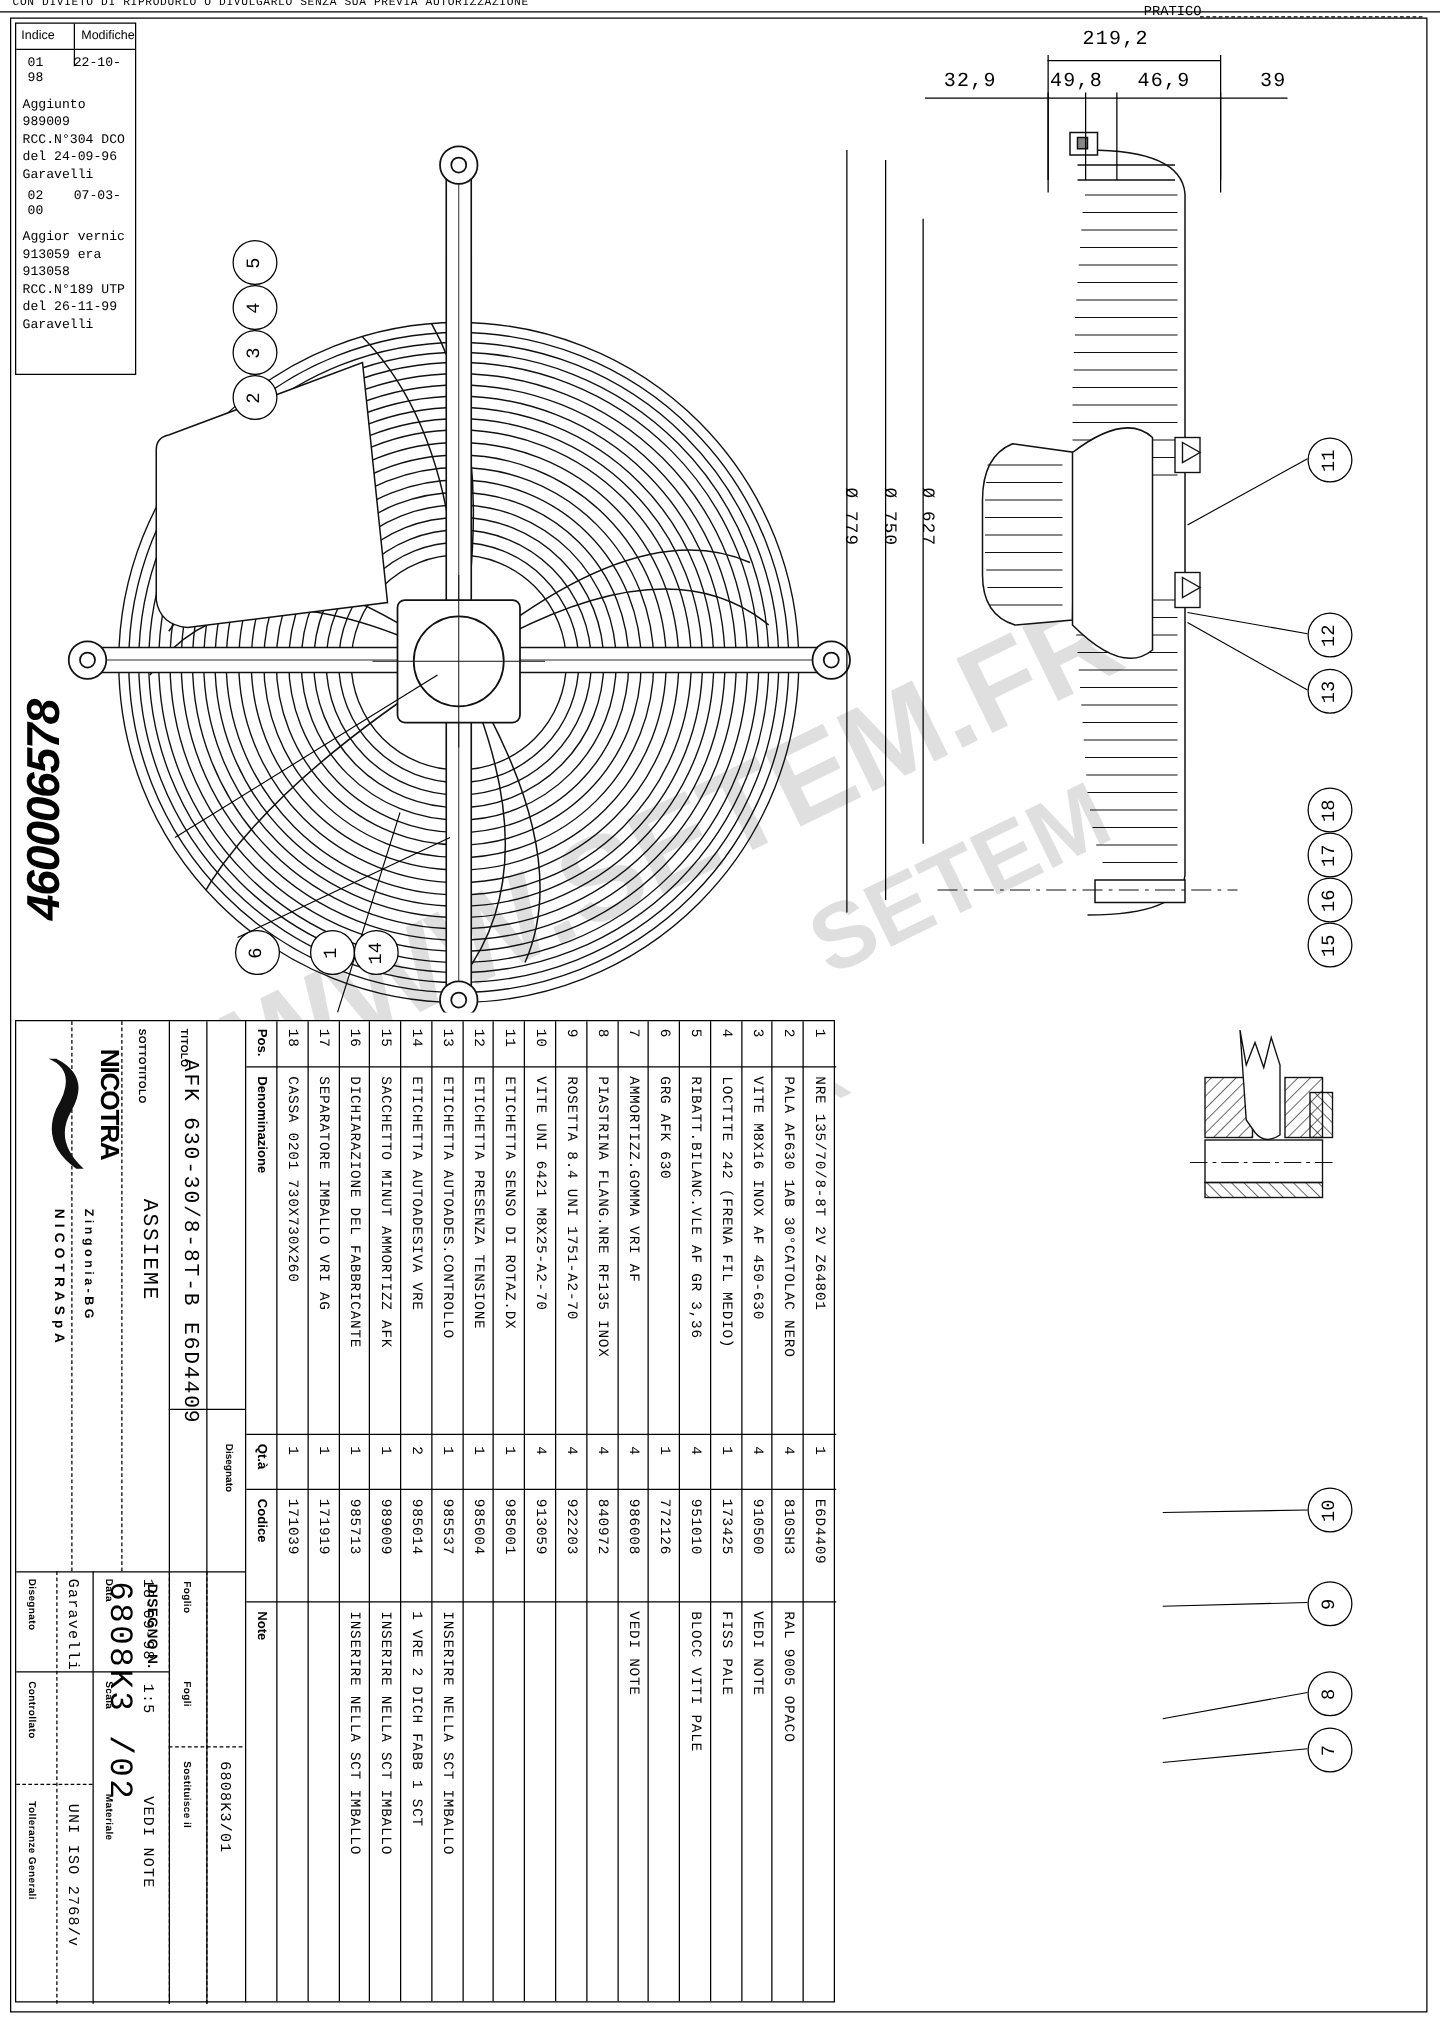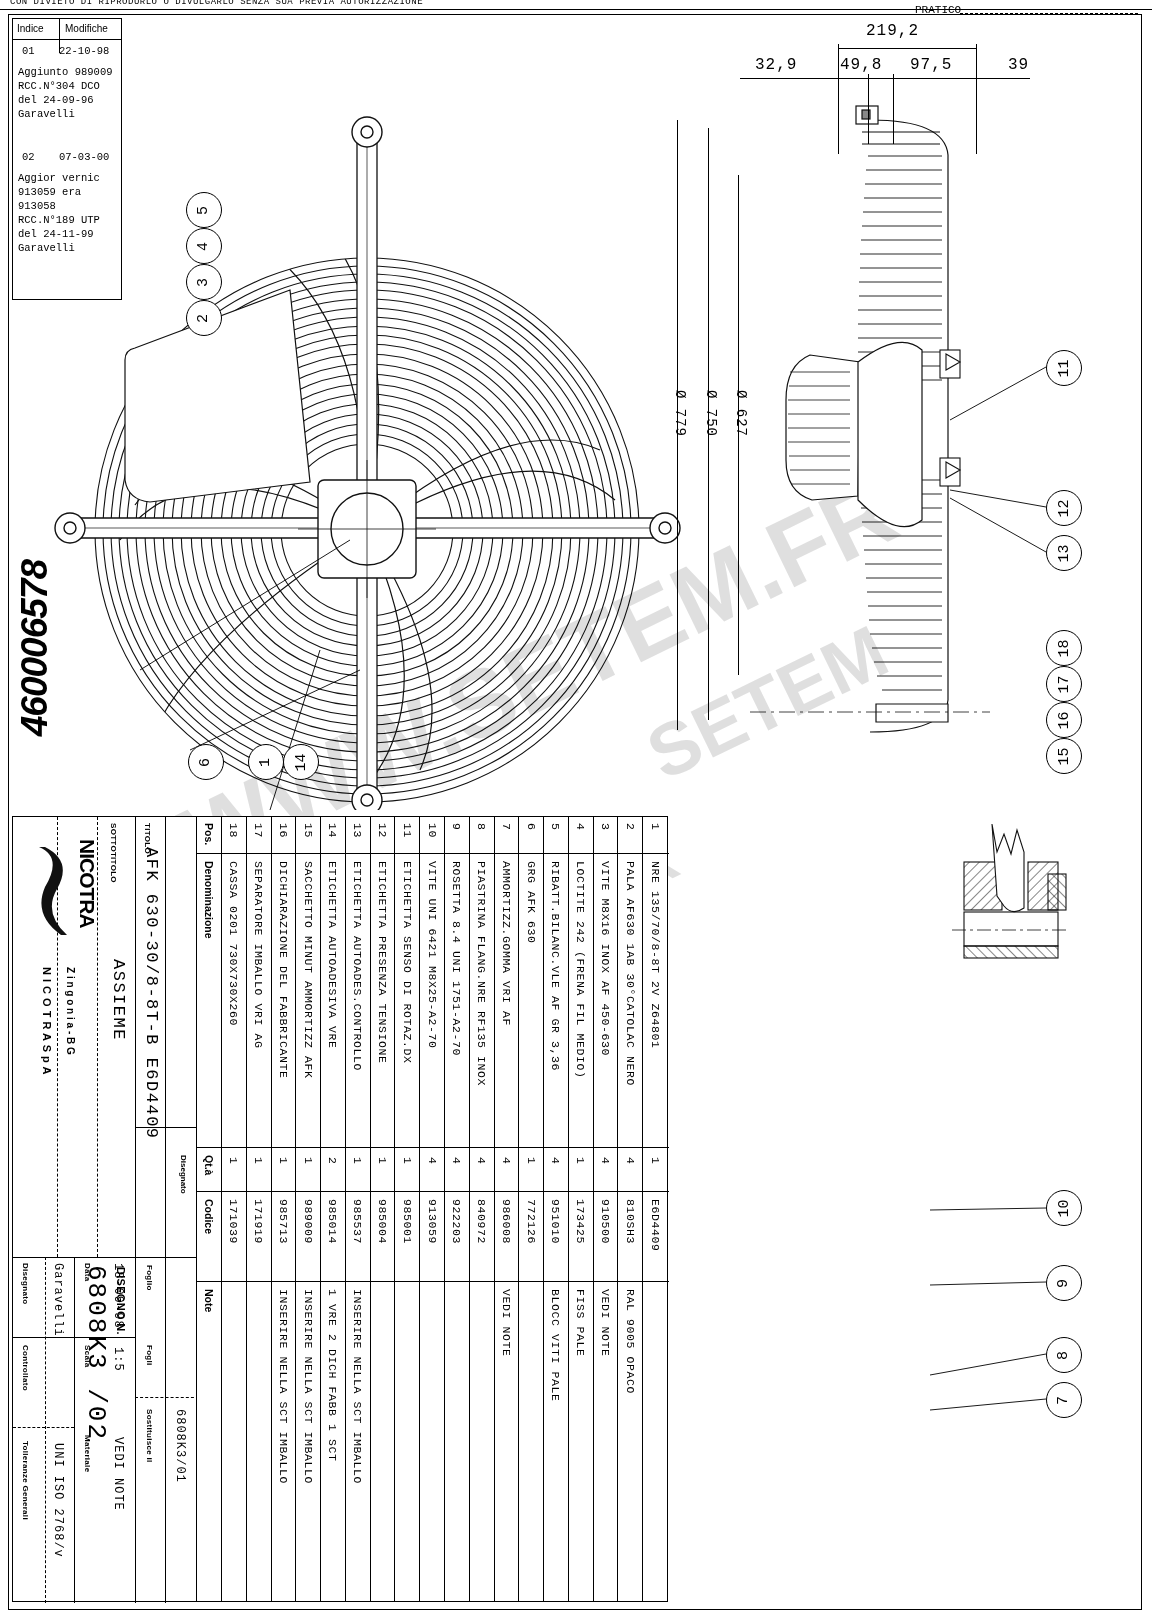--- a/index.html
+++ b/index.html
@@ -13,21 +13,21 @@
   #hdr-text{left:10px;top:-3px;font-size:9px;letter-spacing:.5px;
             font-family:"Liberation Mono",monospace;white-space:nowrap;}
   #hdr-line{left:0;top:9px;width:1152px;height:1px;background:#000;}
   #pratico-lbl{left:915px;top:4px;font-size:11px;font-family:"Liberation Mono",monospace;}
   #pratico-dash{left:960px;top:13px;width:178px;border-top:1px dashed #000;}
 
   
   #frame{left:8px;top:14px;width:1134px;height:1596px;border:1.6px solid #000;box-sizing:border-box;}
 
   
-  #rev{left:12px;top:18px;width:110px;height:282px;border:1.2px solid #000;box-sizing:border-box;background:#fff;}
+  #rev{left:12px;top:18px;width:97px;height:282px;border:1.2px solid #000;box-sizing:border-box;background:#fff;}
   #rev .hd{height:20px;border-bottom:1.2px solid #000;position:relative;}
   #rev .hd .c1{position:absolute;left:4px;top:4px;font-size:10px;}
   #rev .hd .c2{position:absolute;left:52px;top:4px;font-size:10px;}
   #rev .vsep{position:absolute;left:46px;top:0;width:1.2px;height:20px;background:#000;}
   #rev .vsep2{position:absolute;left:46px;top:20px;width:1px;height:14px;background:#000;}
   .revblk{font-size:10.5px;line-height:14px;font-family:Liberation Mono, monospace;padding-left:5px;}
   .revhead{font-size:10.5px;font-family:"Liberation Mono",monospace;padding-left:9px;}
 
   
   #bigpn{left:14px;top:560px;font-size:37px;font-weight:bold;font-style:italic;
@@ -102,21 +102,21 @@
 
   <div style="position:absolute;left:0;top:132px;width:100%;">
     <div class="revhead">
       <span>02</span>
       <span style="margin-left:18px;">07-03-00</span>
     </div>
     <div class="revblk" style="margin-top:8px;">
       <div>Aggior vernic</div>
       <div>913059 era 913058</div>
       <div>RCC.N°189    UTP</div>
-      <div>del 24-11-99</div>
+      <div>del 26-11-99</div>
       <div>Garavelli</div>
     </div>
   </div>
 </div>
 
 <div class="abs vt180" id="bigpn">460006578</div>
 
 <svg class="abs" style="left:40px;top:110px;width:650px;height:700px;" viewBox="0 0 650 700">
   <defs>
     <clipPath id="fanclip">
@@ -318,21 +318,21 @@
   </g>
 </svg>
 
 <div class="abs dim" style="left:866px;top:22px;">219,2</div>
 <div class="abs dline" style="left:838px;top:48px;width:138px;"></div>
 <div class="abs dlinev" style="left:838px;top:44px;height:110px;"></div>
 <div class="abs dlinev" style="left:976px;top:44px;height:110px;"></div>
 
 <div class="abs dim" style="left:755px;top:56px;">32,9</div>
 <div class="abs dim" style="left:840px;top:56px;">49,8</div>
-<div class="abs dim" style="left:910px;top:56px;">97,5</div>
+<div class="abs dim" style="left:910px;top:56px;">46,9</div>
 <div class="abs dim" style="left:1008px;top:56px;">39</div>
 <div class="abs dline" style="left:740px;top:78px;width:290px;"></div>
 <div class="abs dlinev" style="left:838px;top:74px;height:70px;"></div>
 <div class="abs dlinev" style="left:868px;top:74px;height:70px;"></div>
 <div class="abs dlinev" style="left:893px;top:74px;height:70px;"></div>
 <div class="abs dlinev" style="left:976px;top:74px;height:70px;"></div>
 
 <div class="abs vt dimv" style="left:672px;top:390px;">Ø 779</div>
 <div class="abs vt dimv" style="left:703px;top:390px;">Ø 750</div>
 <div class="abs vt dimv" style="left:733px;top:390px;">Ø 627</div>

